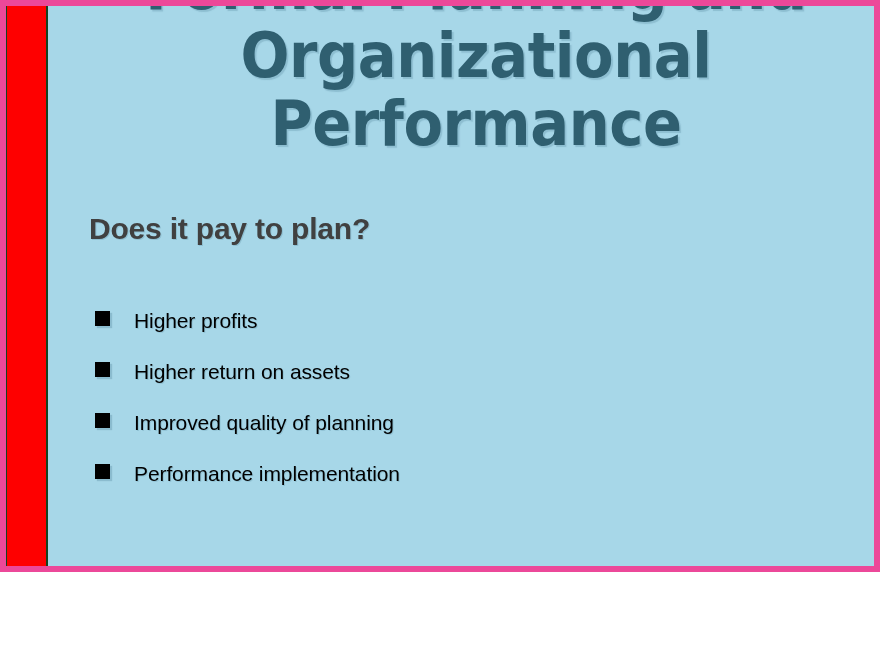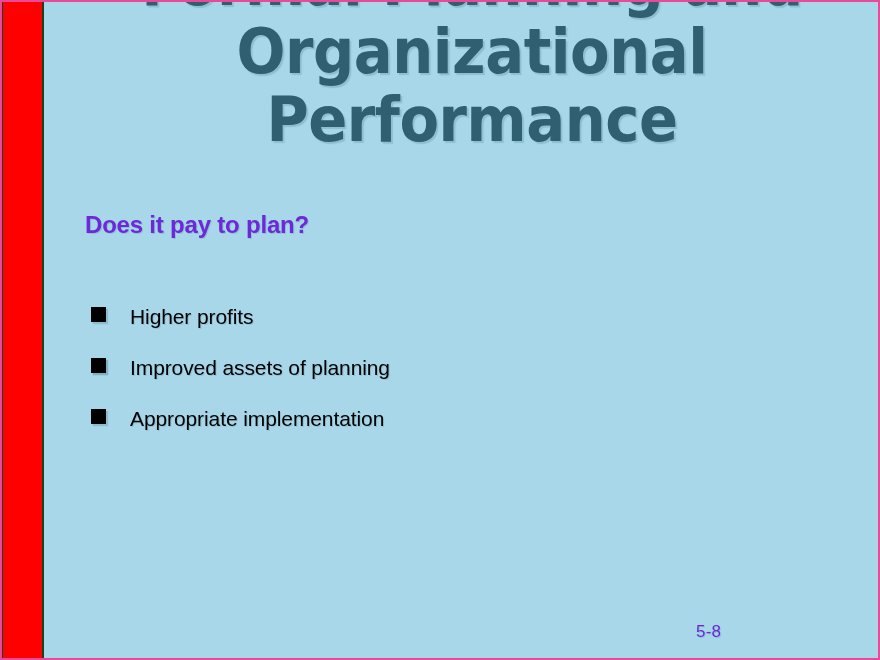--- a/index.html
+++ b/index.html
@@ -5,25 +5,25 @@
 <style>
   html, body {
     margin: 0;
     padding: 0;
     background: #ffffff;
   }
 
   #slide {
     position: relative;
     width: 880px;
-    height: 660px;
+    height: 572px;
     overflow: hidden;
     background: #a7d7e8;
     box-sizing: border-box;
-    border: 2px solid #ec4899;
+    border: 6px solid #ec4899;
     font-family: "Liberation Sans", sans-serif;
   }
 
   
   #accent-bar {
     position: absolute;
     left: 0px;
     top: 0px;
     width: 42px;
     height: 660px;
@@ -56,22 +56,22 @@
 
   
   #body-block {
     position: absolute;
     left: 83px;
     top: 205px;
     width: 760px;
   }
 
   #lead-question {
-    color: #6d28d9;
-    font-size: 24px;
+    color: #404040;
+    font-size: 30px;
     font-weight: bold;
     line-height: 36px;
     letter-spacing: -0.2px;
     margin: 0 0 48px 0;
     text-shadow: 1px 1px 0px rgba(120,170,190,0.5);
   }
 
   #bullet-list {
     list-style: none;
     margin: 0;
@@ -129,28 +129,29 @@
 
     <p id="lead-question">Does it pay to plan?</p>
 
     <ul id="bullet-list">
       <li>
         <span class="bullet-marker"></span>
         <span class="bullet-text">Higher profits</span>
       </li>
       <li>
         <span class="bullet-marker"></span>
+        <span class="bullet-text">Higher return on assets</span>
       </li>
       <li>
         <span class="bullet-marker"></span>
-        <span class="bullet-text">Improved assets of planning</span>
+        <span class="bullet-text">Improved quality of planning</span>
       </li>
       <li>
         <span class="bullet-marker"></span>
-        <span class="bullet-text">Appropriate implementation</span>
+        <span class="bullet-text">Performance implementation</span>
       </li>
     </ul>
 
   </div>
 
   <div id="page-number">5-8</div>
 
 </div>
 
 </body></html>

